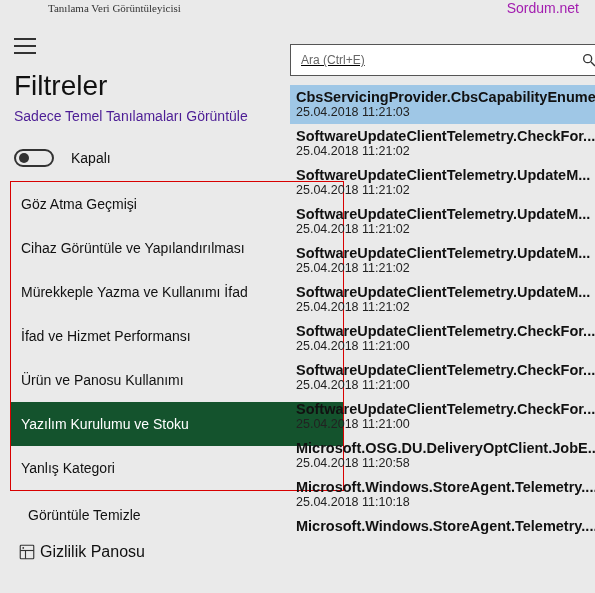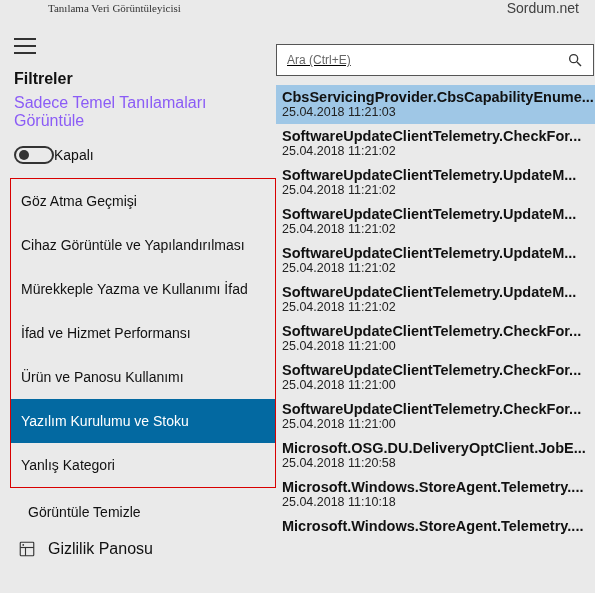--- a/index.html
+++ b/index.html
@@ -21,21 +21,21 @@
   .top-title {
     position: absolute;
     left: 48px;
     top: 2px;
     font-family: Liberation Serif, serif;
   }
   .top-brand {
     position: absolute;
     right: 16px;
     top: 0px;
-    color: #404040;
+    color: #a21caf;
     font-size: 14px;
   }
   .content {
     display: flex;
     height: calc(100% - 20px);
   }
   .left-pane {
     width: 290px;
     padding-left: 14px;
     position: relative;
@@ -43,65 +43,65 @@
   .hamburger {
     width: 22px; height: 16px;
     margin-top: 18px;
     margin-bottom: 16px;
     cursor: pointer;
   }
   .hamburger div {
     height: 2px; background: #333; margin-bottom: 5px;
   }
   .heading {
-    font-size: 16px;
-    font-weight: 700;
+    font-size: 28px;
+    font-weight: 400;
     margin-bottom: 6px;
   }
   .sub-line {
-    font-size: 16px;
-    color: #8b5cf6;
-    margin-bottom: 16px;
+    font-size: 14px;
+    color: #4c1d95;
+    margin-bottom: 25px;
   }
   .toggle-row {
-    display: flex; align-items: center; gap: 0;
+    display: flex; align-items: center; gap: 17px;
     margin-bottom: 14px;
   }
   .toggle {
     width: 40px; height: 18px; border: 2px solid #333; border-radius: 20px;
     position: relative; cursor: pointer; background: transparent;
   }
   .toggle .knob {
     width: 10px; height: 10px; border-radius: 50%; background: #333;
     position: absolute; left: 3px; top: 2px;
   }
   .toggle-label { font-size: 14px; }
   .filter-box {
     border: 1px solid #d80000;
     margin-left: -4px;
-    width: 266px;
+    width: 334px;
   }
   .filter-item {
     padding: 14px 10px;
     font-size: 14px;
     cursor: pointer;
     white-space: nowrap;
     overflow: hidden;
   }
   .filter-item.selected {
-    background: #0369a1;
+    background: #14532d;
     color: #fff;
   }
   .clear-sel {
     font-size: 14px;
     padding: 16px 0 10px 14px;
     cursor: pointer;
   }
   .privacy-row {
-    display: flex; align-items: center; gap: 12px;
+    display: flex; align-items: center; gap: 4px;
     padding: 10px 0 0 4px;
     cursor: pointer;
   }
   .privacy-icon {
     width: 18px; height: 18px; display:flex; align-items:center; justify-content:center;
   }
   .right-pane {
     flex: 1;
     padding-right: 4px;
     position: relative;

